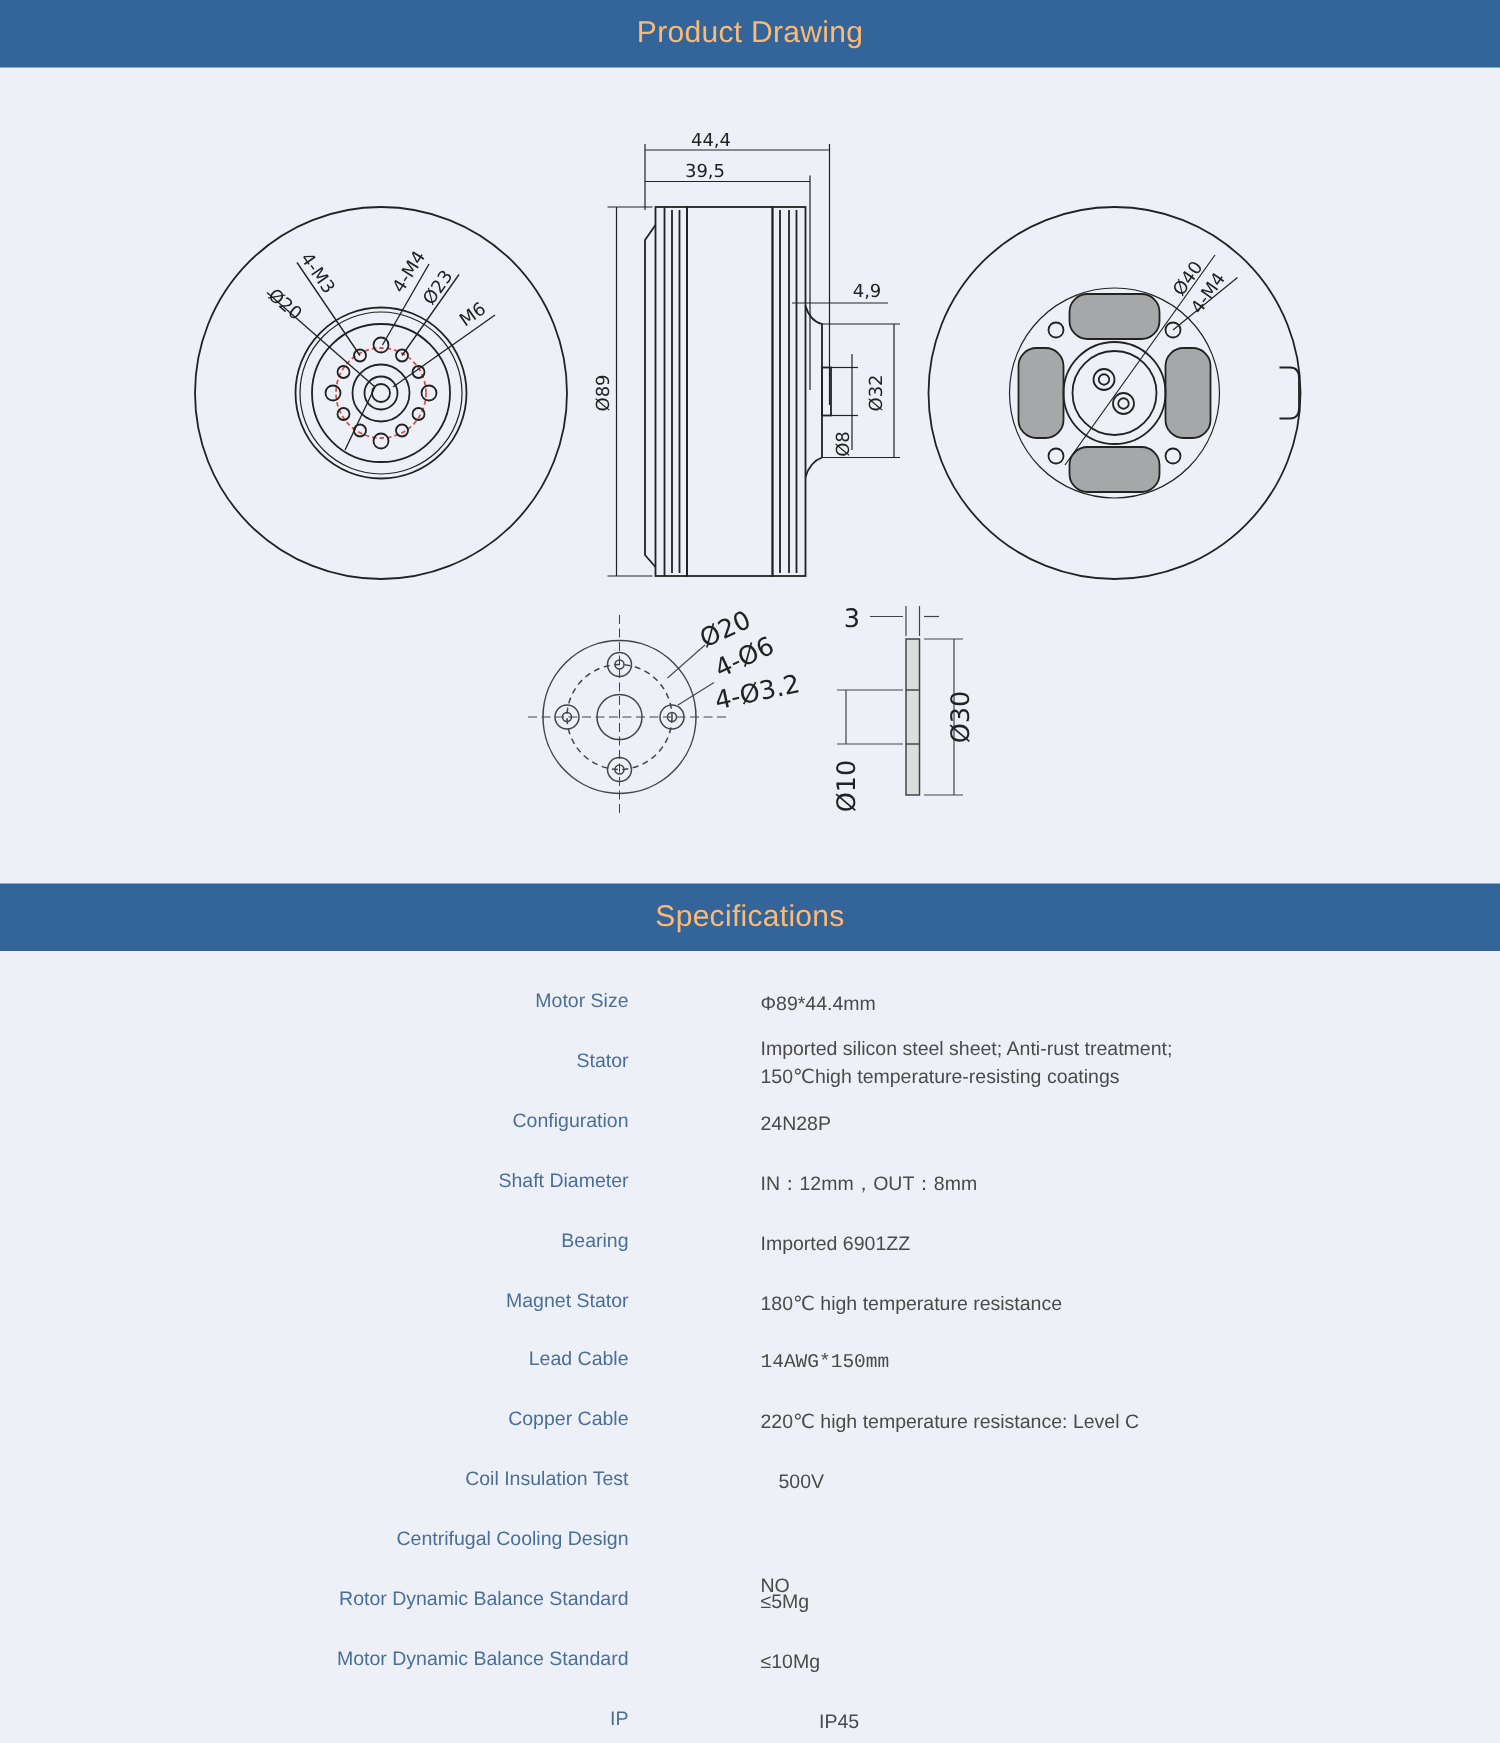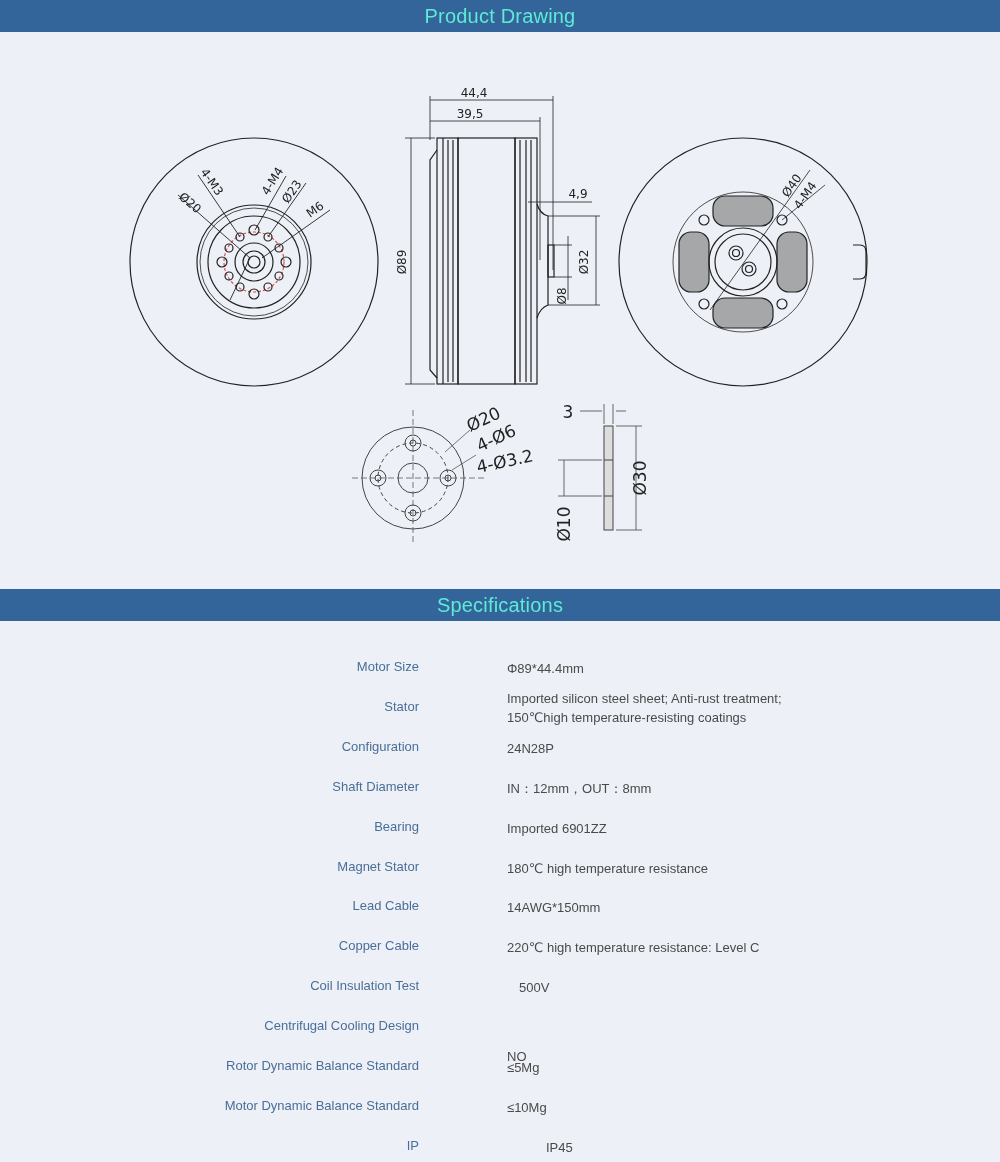--- a/index.html
+++ b/index.html
@@ -1,20 +1,20 @@
 <!DOCTYPE html>
 <html><head>
 <meta charset="utf-8">
 <style>
   * { box-sizing: border-box; margin: 0; padding: 0; }
   html, body { width: 1000px; height: 1162px; overflow: hidden; background: #edf1f7; }
   body { font-family: "Liberation Sans", "DejaVu Sans", sans-serif; color: #444; }
 
   .section-header {
-    height: 32px; background: #33659a; color: #5eead4;
+    height: 45px; background: #33659a; color: #fdba74;
     display: flex; align-items: center; justify-content: center;
     font-size: 20px; font-weight: normal; letter-spacing: 0.2px;
   }
   #drawing-header { position: absolute; top: 0; left: 0; width: 1000px; }
   #spec-header { position: absolute; top: 589px; left: 0; width: 1000px; }
 
   .drawing-area { position: absolute; top: 45px; left: 0; width: 1000px; height: 544px; }
   .drawing-area svg { position: absolute; left: 0; top: 0; }
   .dim-text { font-family: "DejaVu Sans", sans-serif; fill: #222; }
 
@@ -225,21 +225,21 @@
   <div class="spec-row" style="top:194px;">
     <span class="spec-label" style="top: -9px;">Bearing</span>
     <span class="spec-value" style="top:-9px;">Imported 6901ZZ</span>
   </div>
   <div class="spec-row" style="top:234px;">
     <span class="spec-label" style="top: -9px;">Magnet Stator</span>
     <span class="spec-value" style="top:-9px;">180℃ high temperature resistance</span>
   </div>
   <div class="spec-row" style="top:273px;">
     <span class="spec-label" style="top: -9px;">Lead Cable</span>
-    <span class="spec-value" style="top:-9px;">14AWG*150mm</span>
+    <span class="spec-value" style="top:-9px;font-family:Liberation Mono, monospace;">14AWG*150mm</span>
   </div>
   <div class="spec-row" style="top:313px;">
     <span class="spec-label" style="top: -9px;">Copper Cable</span>
     <span class="spec-value" style="top:-9px;">220℃ high temperature resistance: Level C</span>
   </div>
   <div class="spec-row" style="top:353px;">
     <span class="spec-label" style="top: -9px;">Coil Insulation Test</span>
     <span class="spec-value" style="top:-9px;margin-left:12px;">500V</span>
   </div>
   <div class="spec-row" style="top:393px;">

